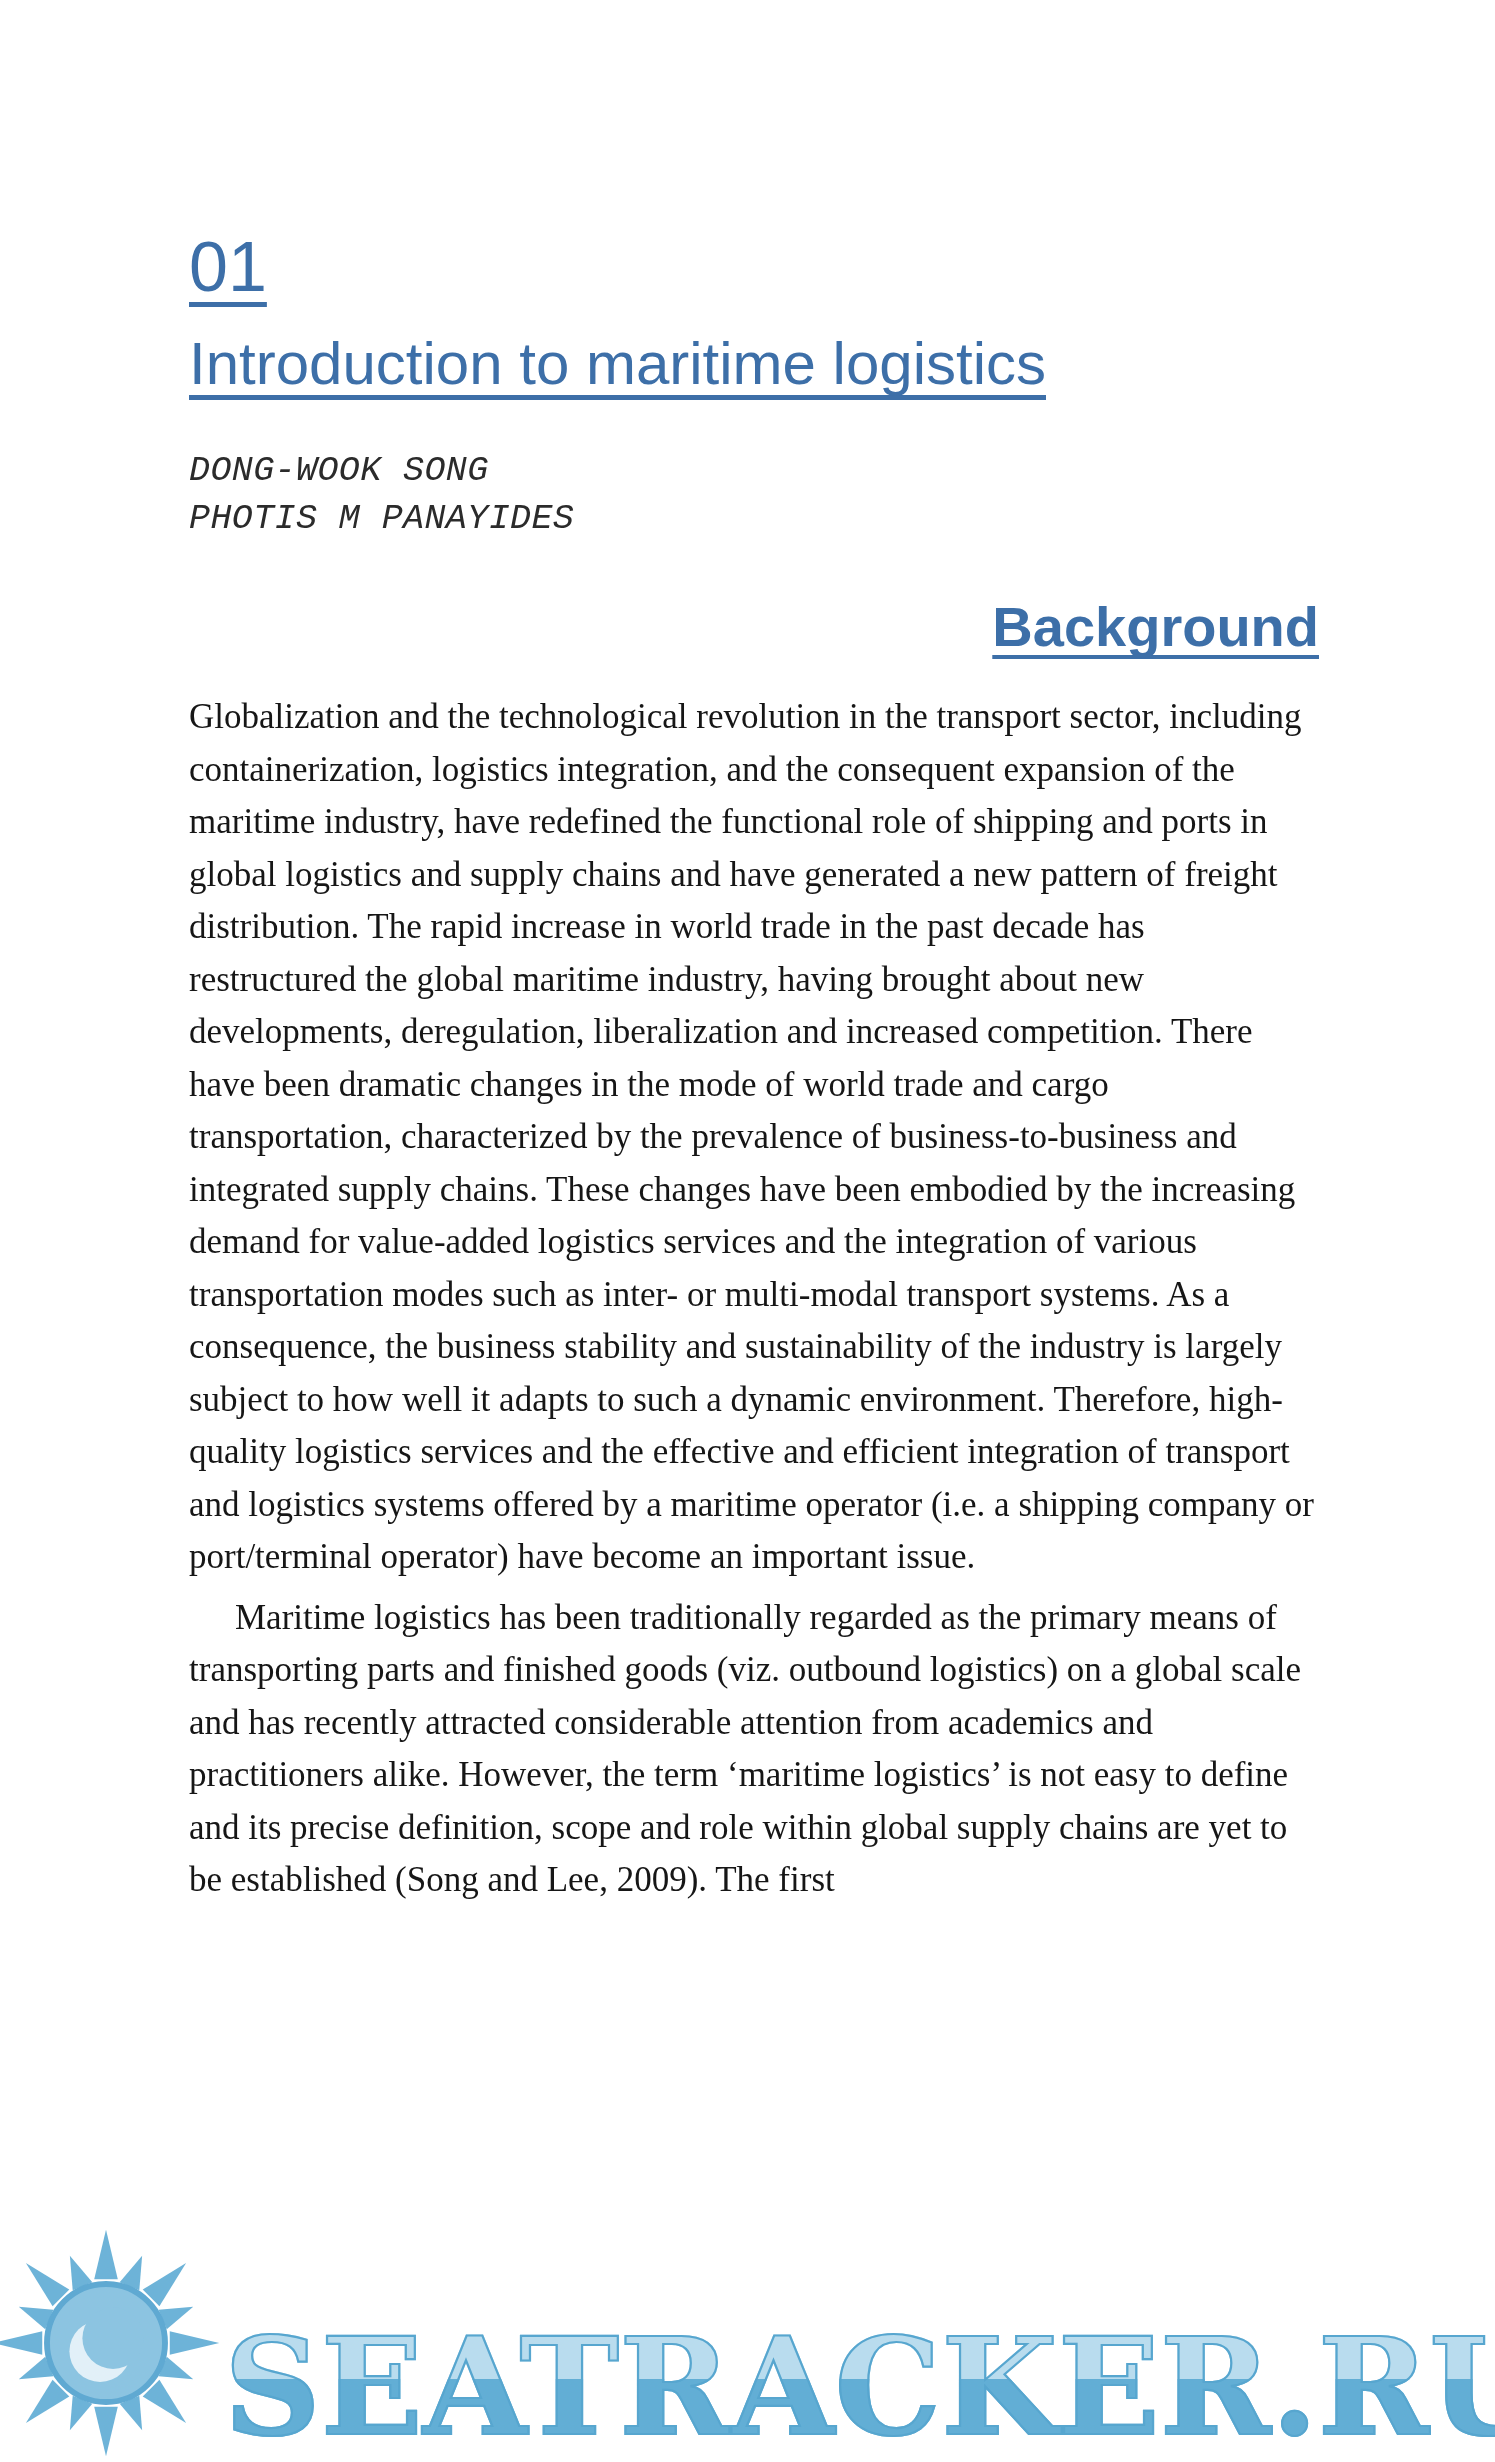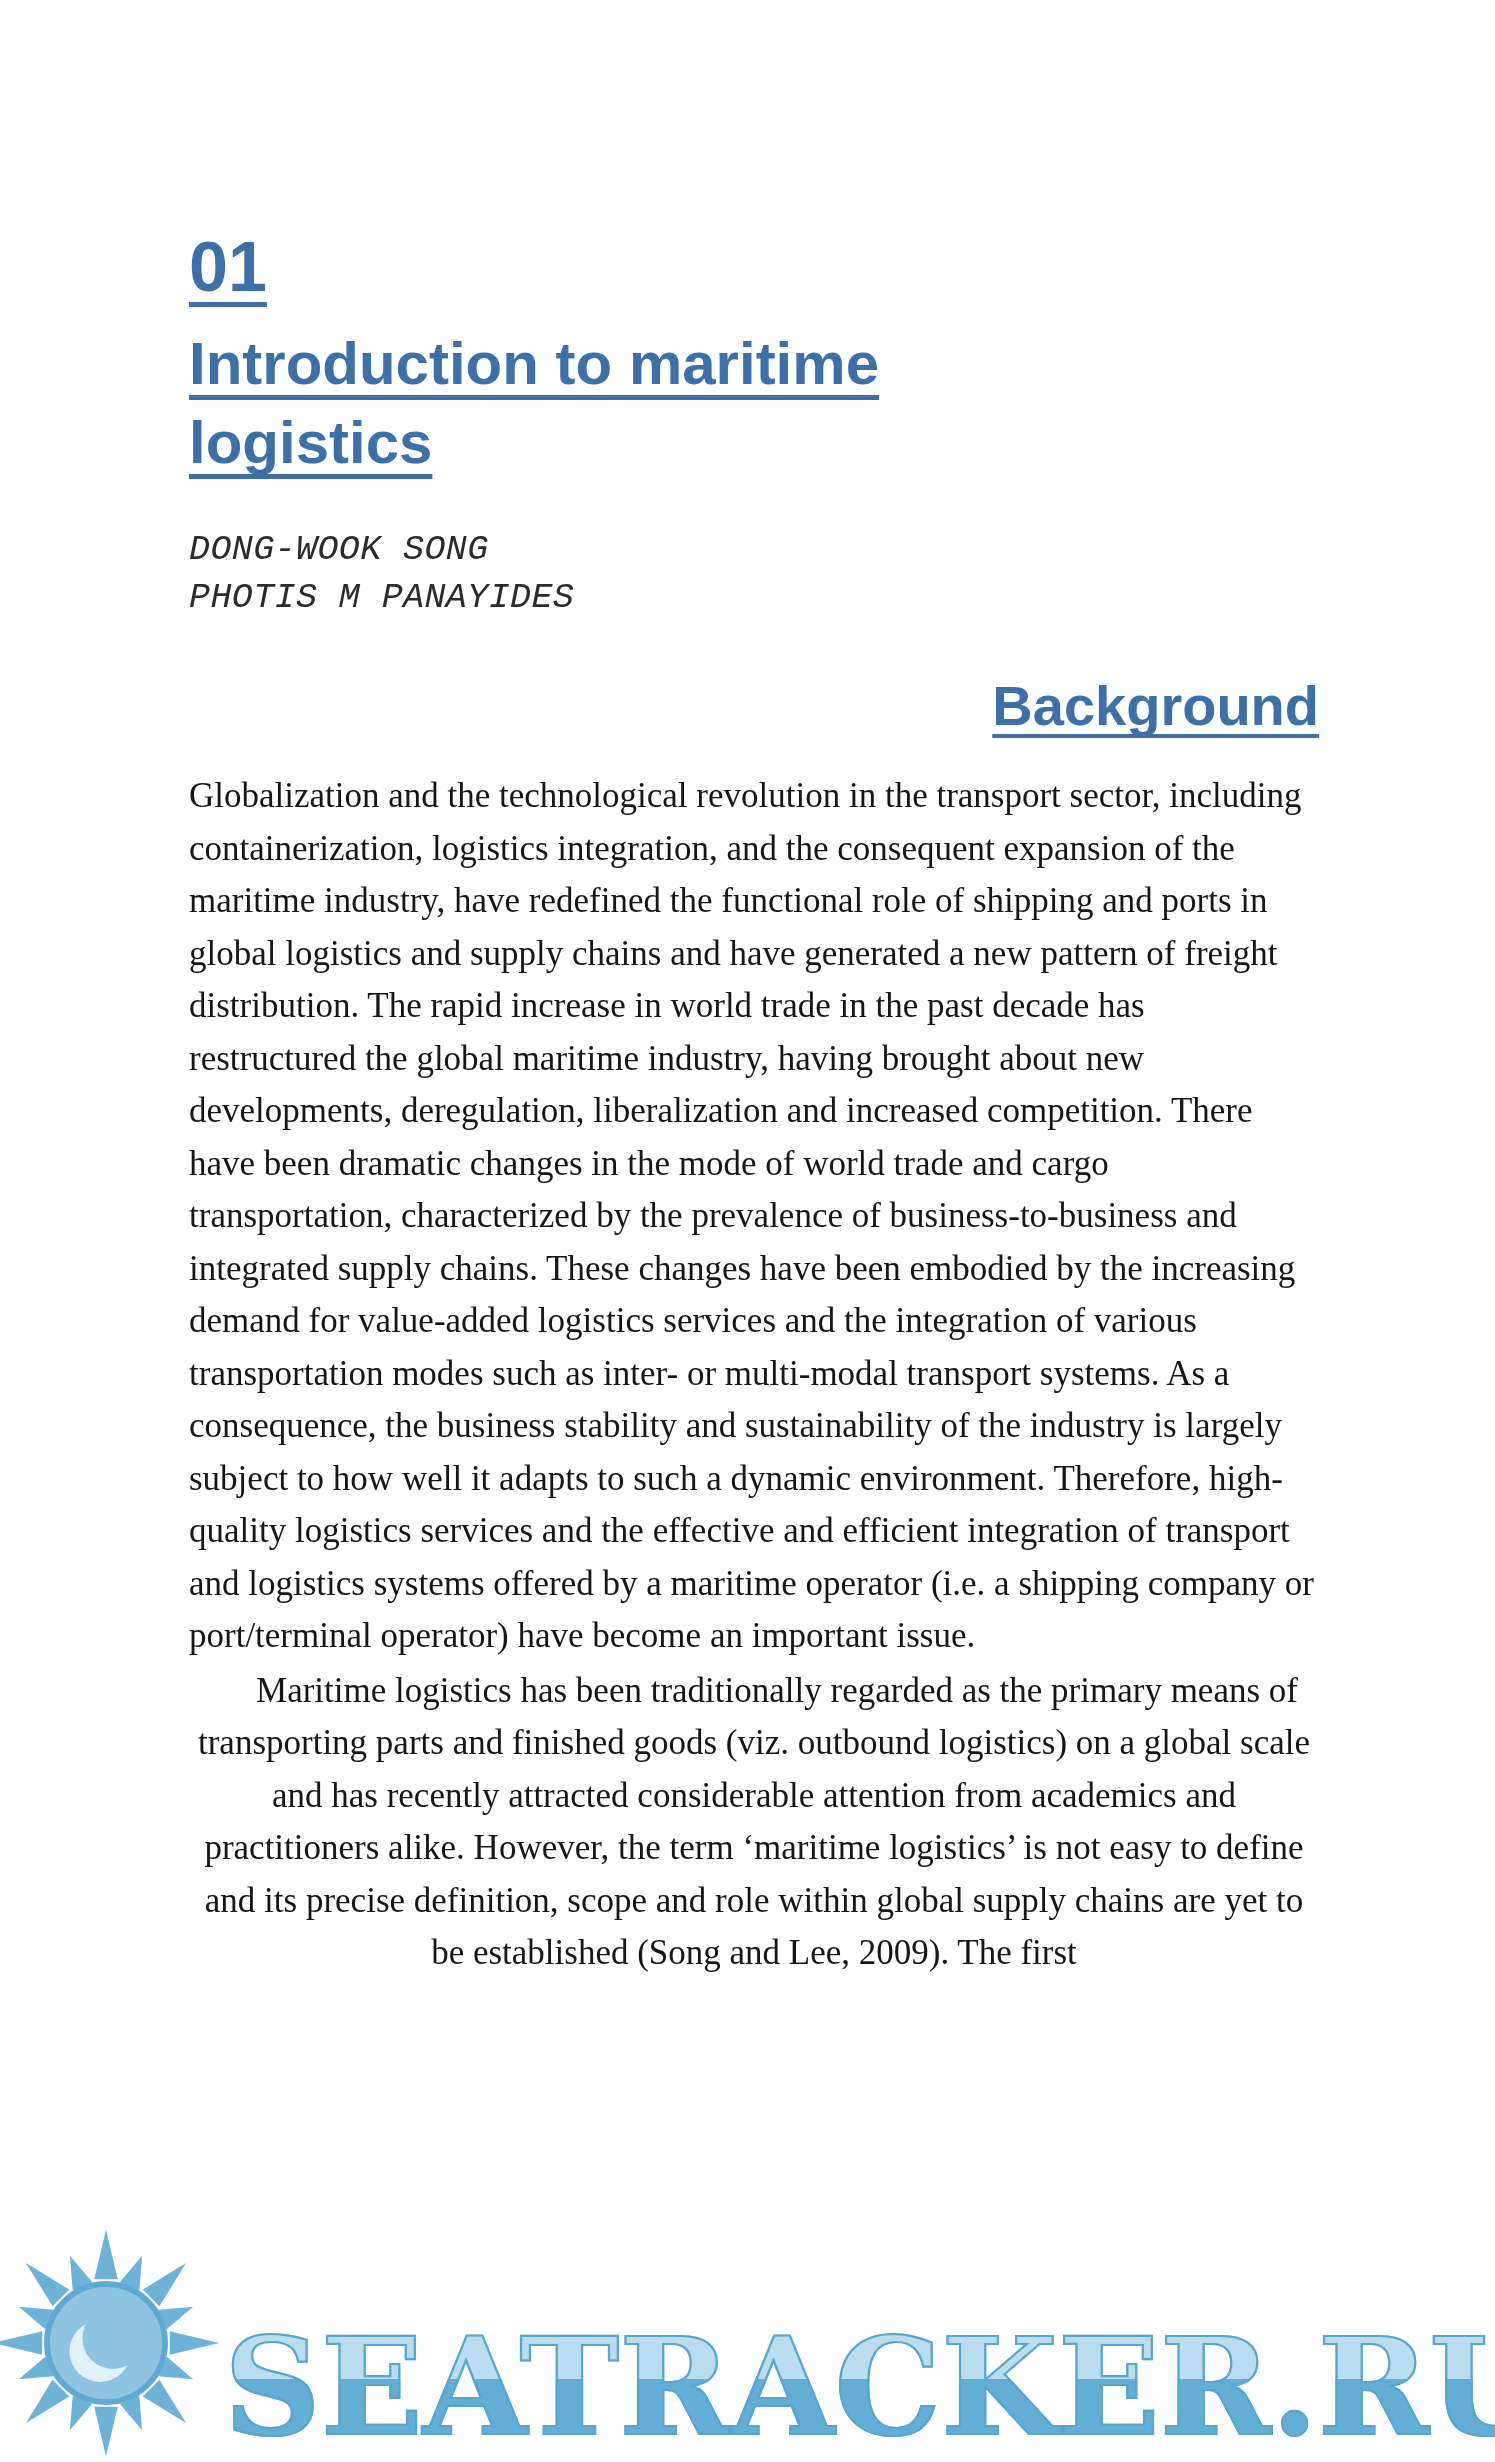--- a/index.html
+++ b/index.html
@@ -20,21 +20,21 @@
   }
   .content {
     position: absolute;
     left: 189px;
     top: 227px;
     width: 1130px;
   }
   .chapter-number,
   .chapter-title {
     font-family: "Liberation Sans", sans-serif;
-    font-weight: 700;
+    font-weight: 400;
     color: var(--heading-blue);
     text-decoration: underline;
     text-decoration-thickness: 5.3px;
     text-underline-offset: 10.6px;
     text-decoration-skip-ink: none;
   }
   .chapter-number { font-size: 70px; line-height: 1.15; }
   .chapter-title {
     font-size: 60px;
     line-height: 1.32;
@@ -61,21 +61,21 @@
     text-underline-offset: 8.8px;
     text-decoration-skip-ink: none;
     text-align: right;
   }
   .body-para {
     margin-top: 32px;
     font-size: 35px;
     line-height: 1.5;
     color: var(--body-text);
   }
-  .body-para + .body-para { margin-top: 2px; text-align: center; }
+  .body-para + .body-para { margin-top: 8px; }
   .indented { text-indent: 46px; }
 
   .watermark {
     position: absolute;
     left: 0;
     top: 2216px;
     width: 1495px;
     height: 246px;
   }
   .sun {

